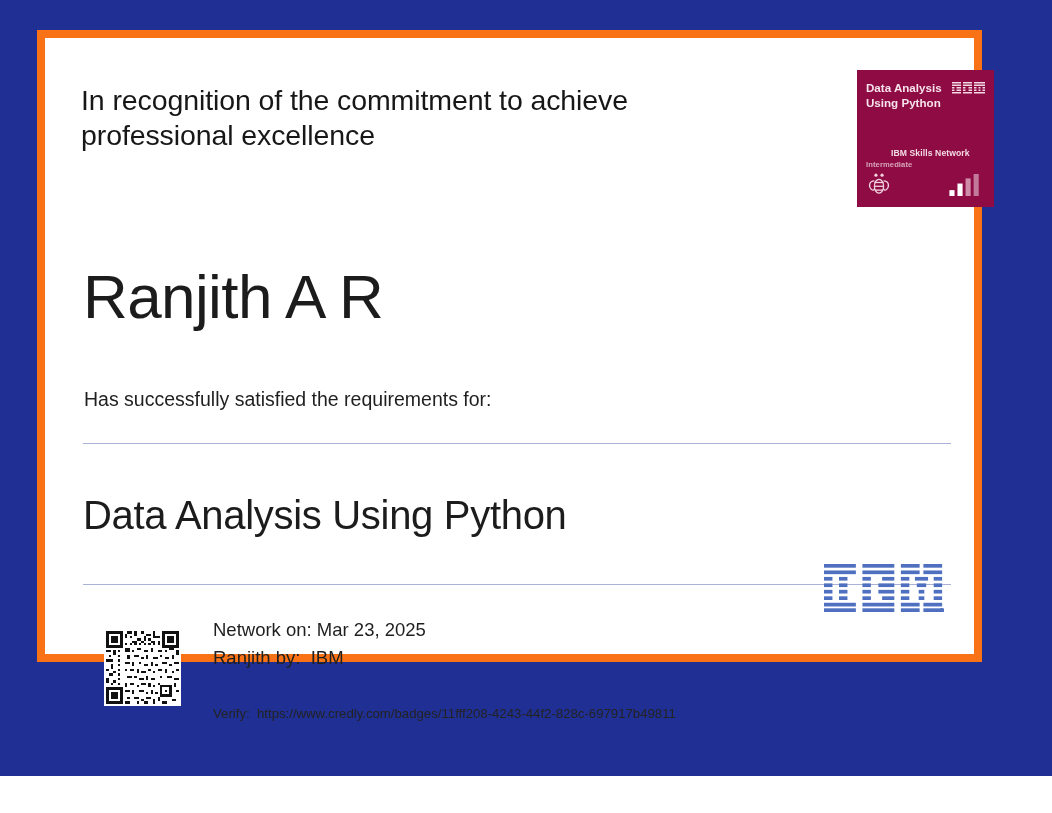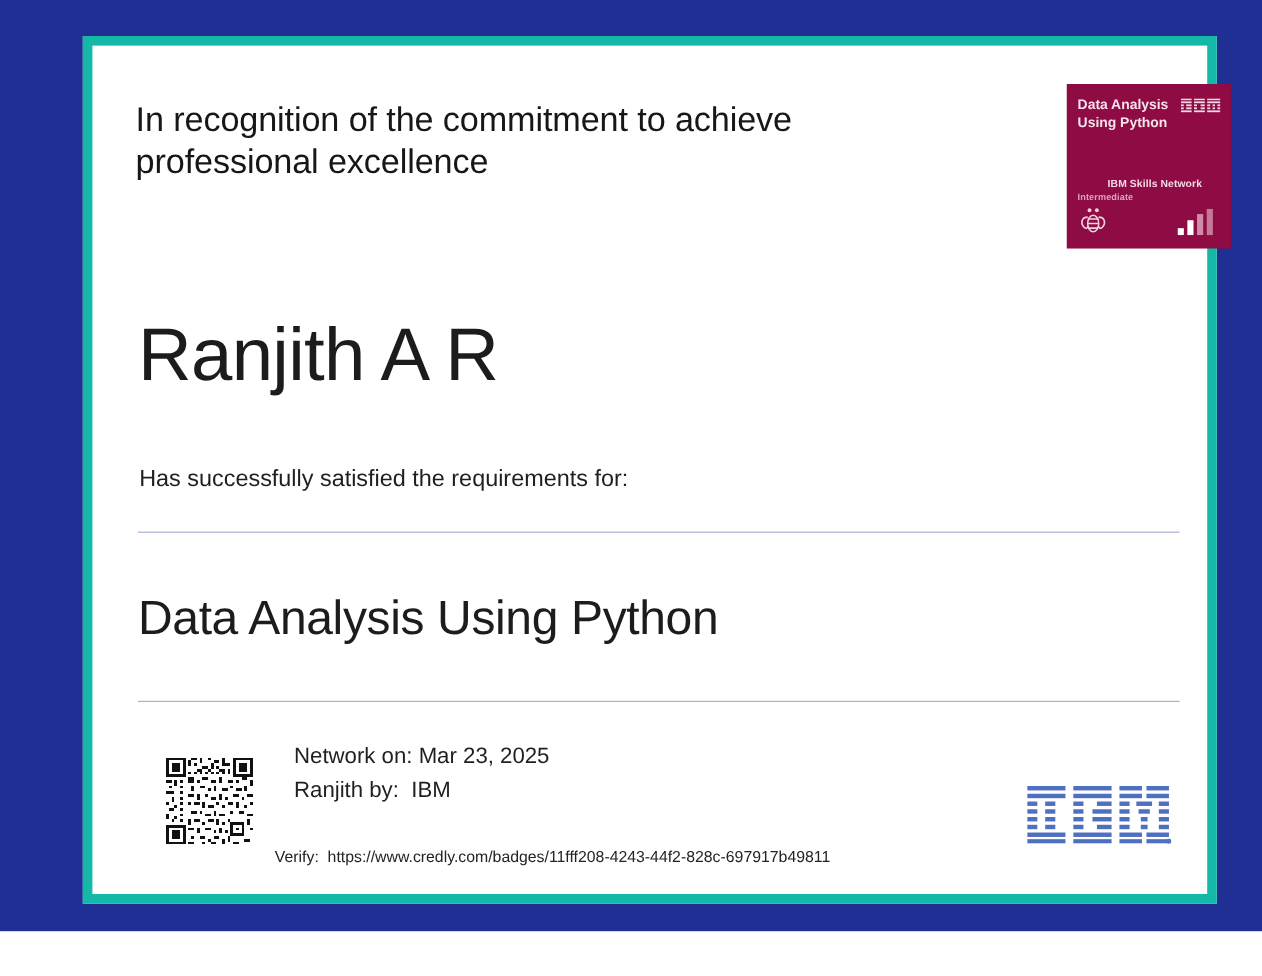--- a/index.html
+++ b/index.html
@@ -31,25 +31,24 @@
     height: 776px;
     background: #1f2f93;
   }
 
   
   #certificate-card {
     position: absolute;
     left: 37px;
     top: 30px;
     width: 945px;
-    height: 723px;
+    height: 632px;
     background: #ffffff;
-    border: 8px solid #14b8a6;
+    border: 8px solid #f97316;
     box-sizing: border-box;
-    margin-left: 32px;
   }
   #card-inner {
     position: relative;
     width: 100%;
     height: 100%;
   }
 
   
   #headline {
     position: absolute;
@@ -195,21 +194,21 @@
     line-height: 1.5;
     color: #1f1f1f;
   }
   .meta-row { white-space: pre; }
   .meta-label { }
   .meta-value { }
 
   
   #verify-line {
     position: absolute;
-    left: 152px;
+    left: 168px;
     top: 668px;
     font-size: 13.2px;
     color: #232323;
     white-space: pre;
   }
 
   
   #ibm-logo {
     position: absolute;
     right: 30px;

